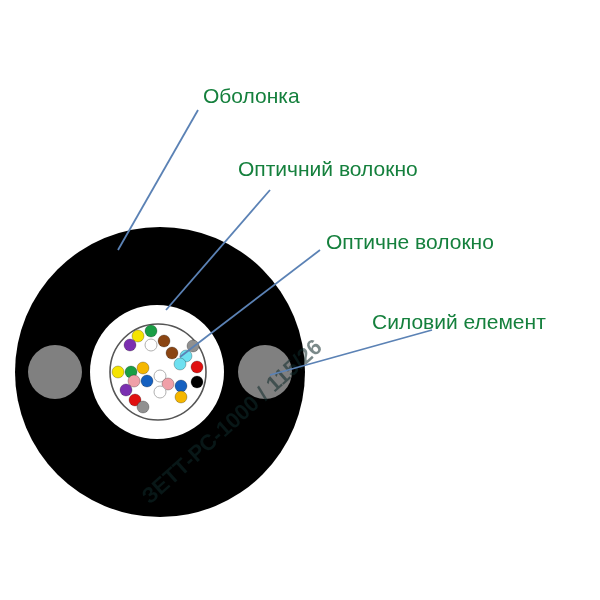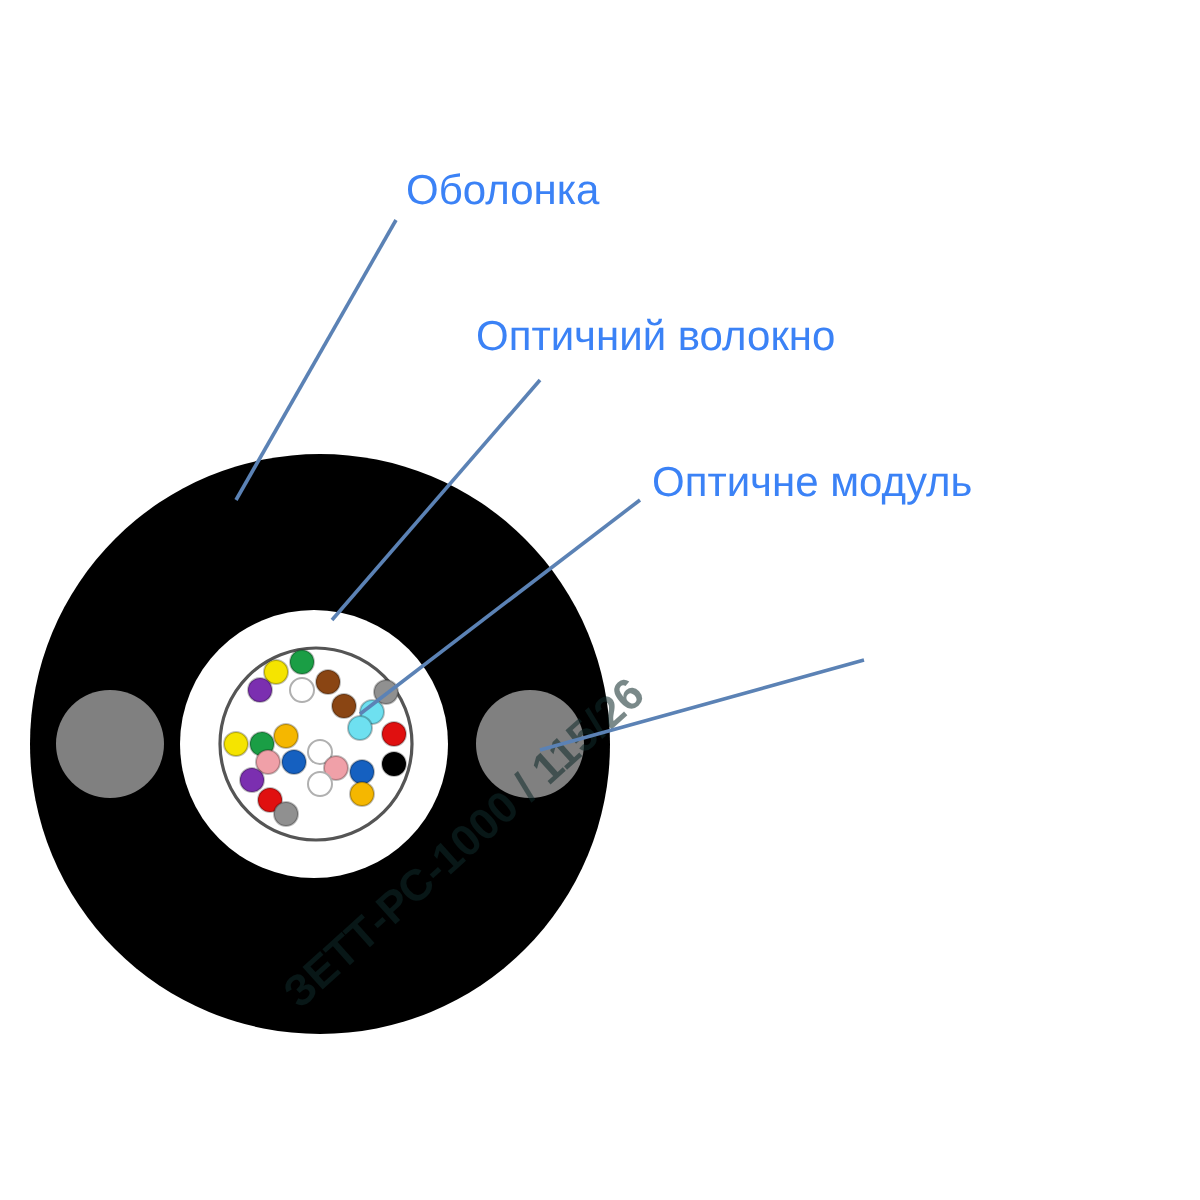--- a/index.html
+++ b/index.html
@@ -1,18 +1,18 @@
 <!DOCTYPE html>
 <html><head>
   <meta charset="utf-8">
   <style>
     html, body { margin: 0; padding: 0; background: #ffffff; }
     body { width: 600px; height: 600px; position: relative; overflow: hidden; font-family: "Liberation Sans", "DejaVu Sans", sans-serif; }
     .stage { position: absolute; left: 0; top: 0; width: 600px; height: 600px; }
-    .label { position: absolute; font-size: 21px; color: #3b82f6; white-space: nowrap; line-height: 1; }
+    .label { position: absolute; font-size: 21px; color: #15803d; white-space: nowrap; line-height: 1; }
     svg { position: absolute; left: 0; top: 0; }
   </style>
 </head>
 <body>
 
 <div class="stage">
   <svg width="600" height="600" viewBox="0 0 600 600">
 
     <circle cx="160" cy="372" r="145" fill="#000000"></circle>
 
@@ -53,14 +53,15 @@
     <text x="0" y="0" font-size="22" font-weight="bold" fill="#0f2a2a" opacity="0.55" transform="translate(150,505) rotate(-42)" font-family="Liberation Sans, sans-serif" id="wm">ЗЕТТ-РС-1000 / 115/26</text>
 
     <line x1="198" y1="110" x2="118" y2="250" stroke="#5b82b5" stroke-width="1.8"></line>
     <line x1="270" y1="190" x2="166" y2="310" stroke="#5b82b5" stroke-width="1.8"></line>
     <line x1="320" y1="250" x2="180" y2="357" stroke="#5b82b5" stroke-width="1.8"></line>
     <line x1="432" y1="330" x2="270" y2="375" stroke="#5b82b5" stroke-width="1.8"></line>
   </svg>
 
   <div class="label" style="left:203px; top:85px;">Оболонка</div>
   <div class="label" style="left:238px; top:158px;">Оптичний волокно</div>
-  <div class="label" style="left:326px; top:231px;">Оптичне модуль</div>
+  <div class="label" style="left:326px; top:231px;">Оптичне волокно</div>
+  <div class="label" style="left:372px; top:311px;">Силовий елемент</div>
 </div>
 
 </body></html>

